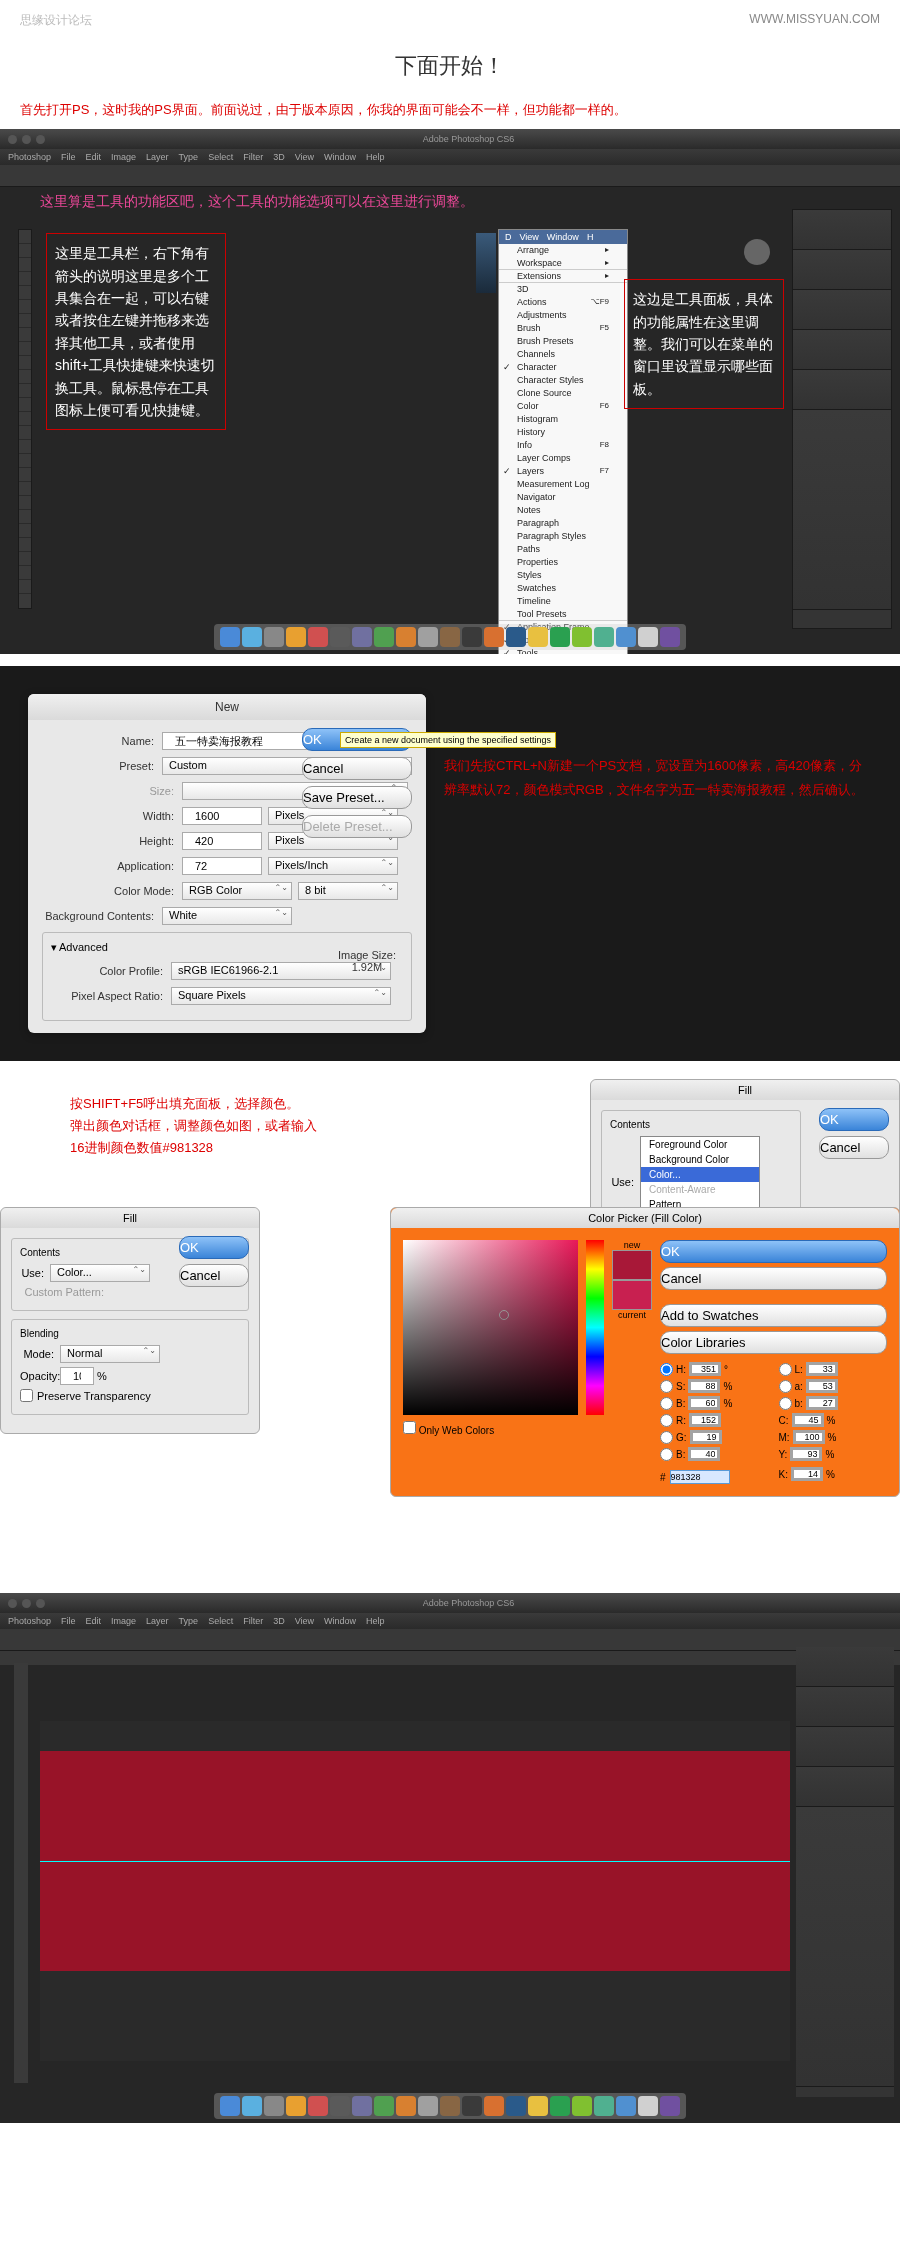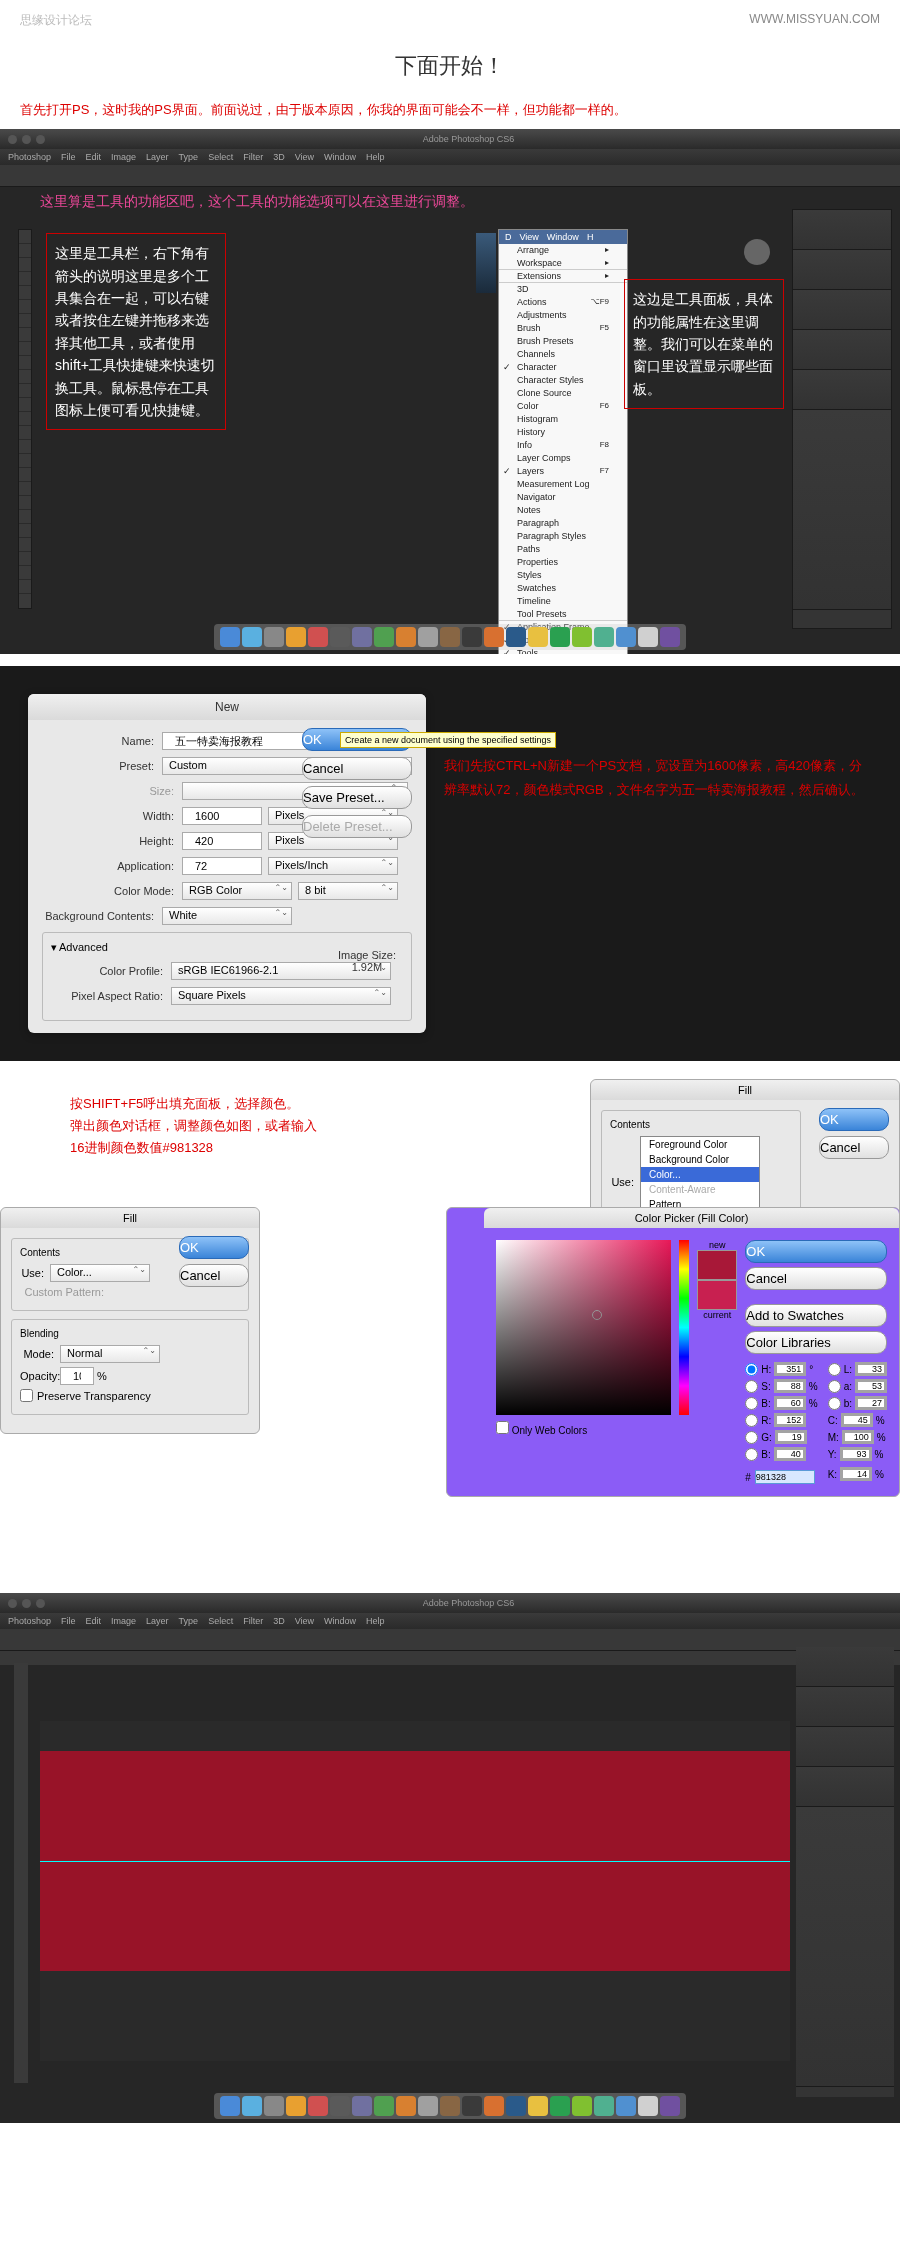--- a/index.html
+++ b/index.html
@@ -68,21 +68,21 @@
 .fill-group { border: 1px solid #bbb; border-radius: 3px; padding: 8px; margin-bottom: 8px; }
 .fill-group-title { font-size: 10px; margin-bottom: 6px; }
 .fill-row { display: flex; align-items: center; margin-bottom: 4px; }
 .fill-row label { width: 80px; text-align: right; padding-right: 6px; }
 .dropdown-open { position: absolute; background: #fff; border: 1px solid #888; font-size: 10px; width: 120px; }
 .dd-item { padding: 2px 8px; }
 .dd-item.sel { background: #3a6ad8; color: #fff; }
 .dd-item.dis { color: #aaa; }
 .fill-btns { position: absolute; right: 10px; top: 28px; width: 70px; display: flex; flex-direction: column; gap: 5px; }
 
-.colorpicker { position: absolute; right: 0; top: 128px; width: 454px; background: #8b5cf6; border: 1px solid #aaa; border-radius: 6px; padding-left: 37px; }
+.colorpicker { position: absolute; right: 0; top: 128px; width: 510px; background: #f97316; border: 1px solid #aaa; border-radius: 6px; }
 .cp-body { display: flex; padding: 12px; gap: 8px; font-size: 10px; }
 .cp-field { width: 175px; height: 175px; background: linear-gradient(to right, #fff, #e81858); position: relative; }
 .cp-field::after { content:""; position:absolute; inset:0; background: linear-gradient(to bottom, transparent, #000); }
 .cp-cursor { position: absolute; width: 10px; height: 10px; border: 1px solid #fff; border-radius: 50%; left: 55%; top: 40%; }
 .cp-hue { width: 18px; height: 175px; background: linear-gradient(red, #ff0, #0f0, #0ff, #00f, #f0f, red); }
 .cp-swatch-col { width: 40px; }
 .cp-swatch { width: 40px; height: 30px; border: 1px solid #999; }
 .cp-new { background: #a81838; }
 .cp-cur { background: #c82050; }
 .cp-swlbl { font-size: 9px; text-align: center; }

